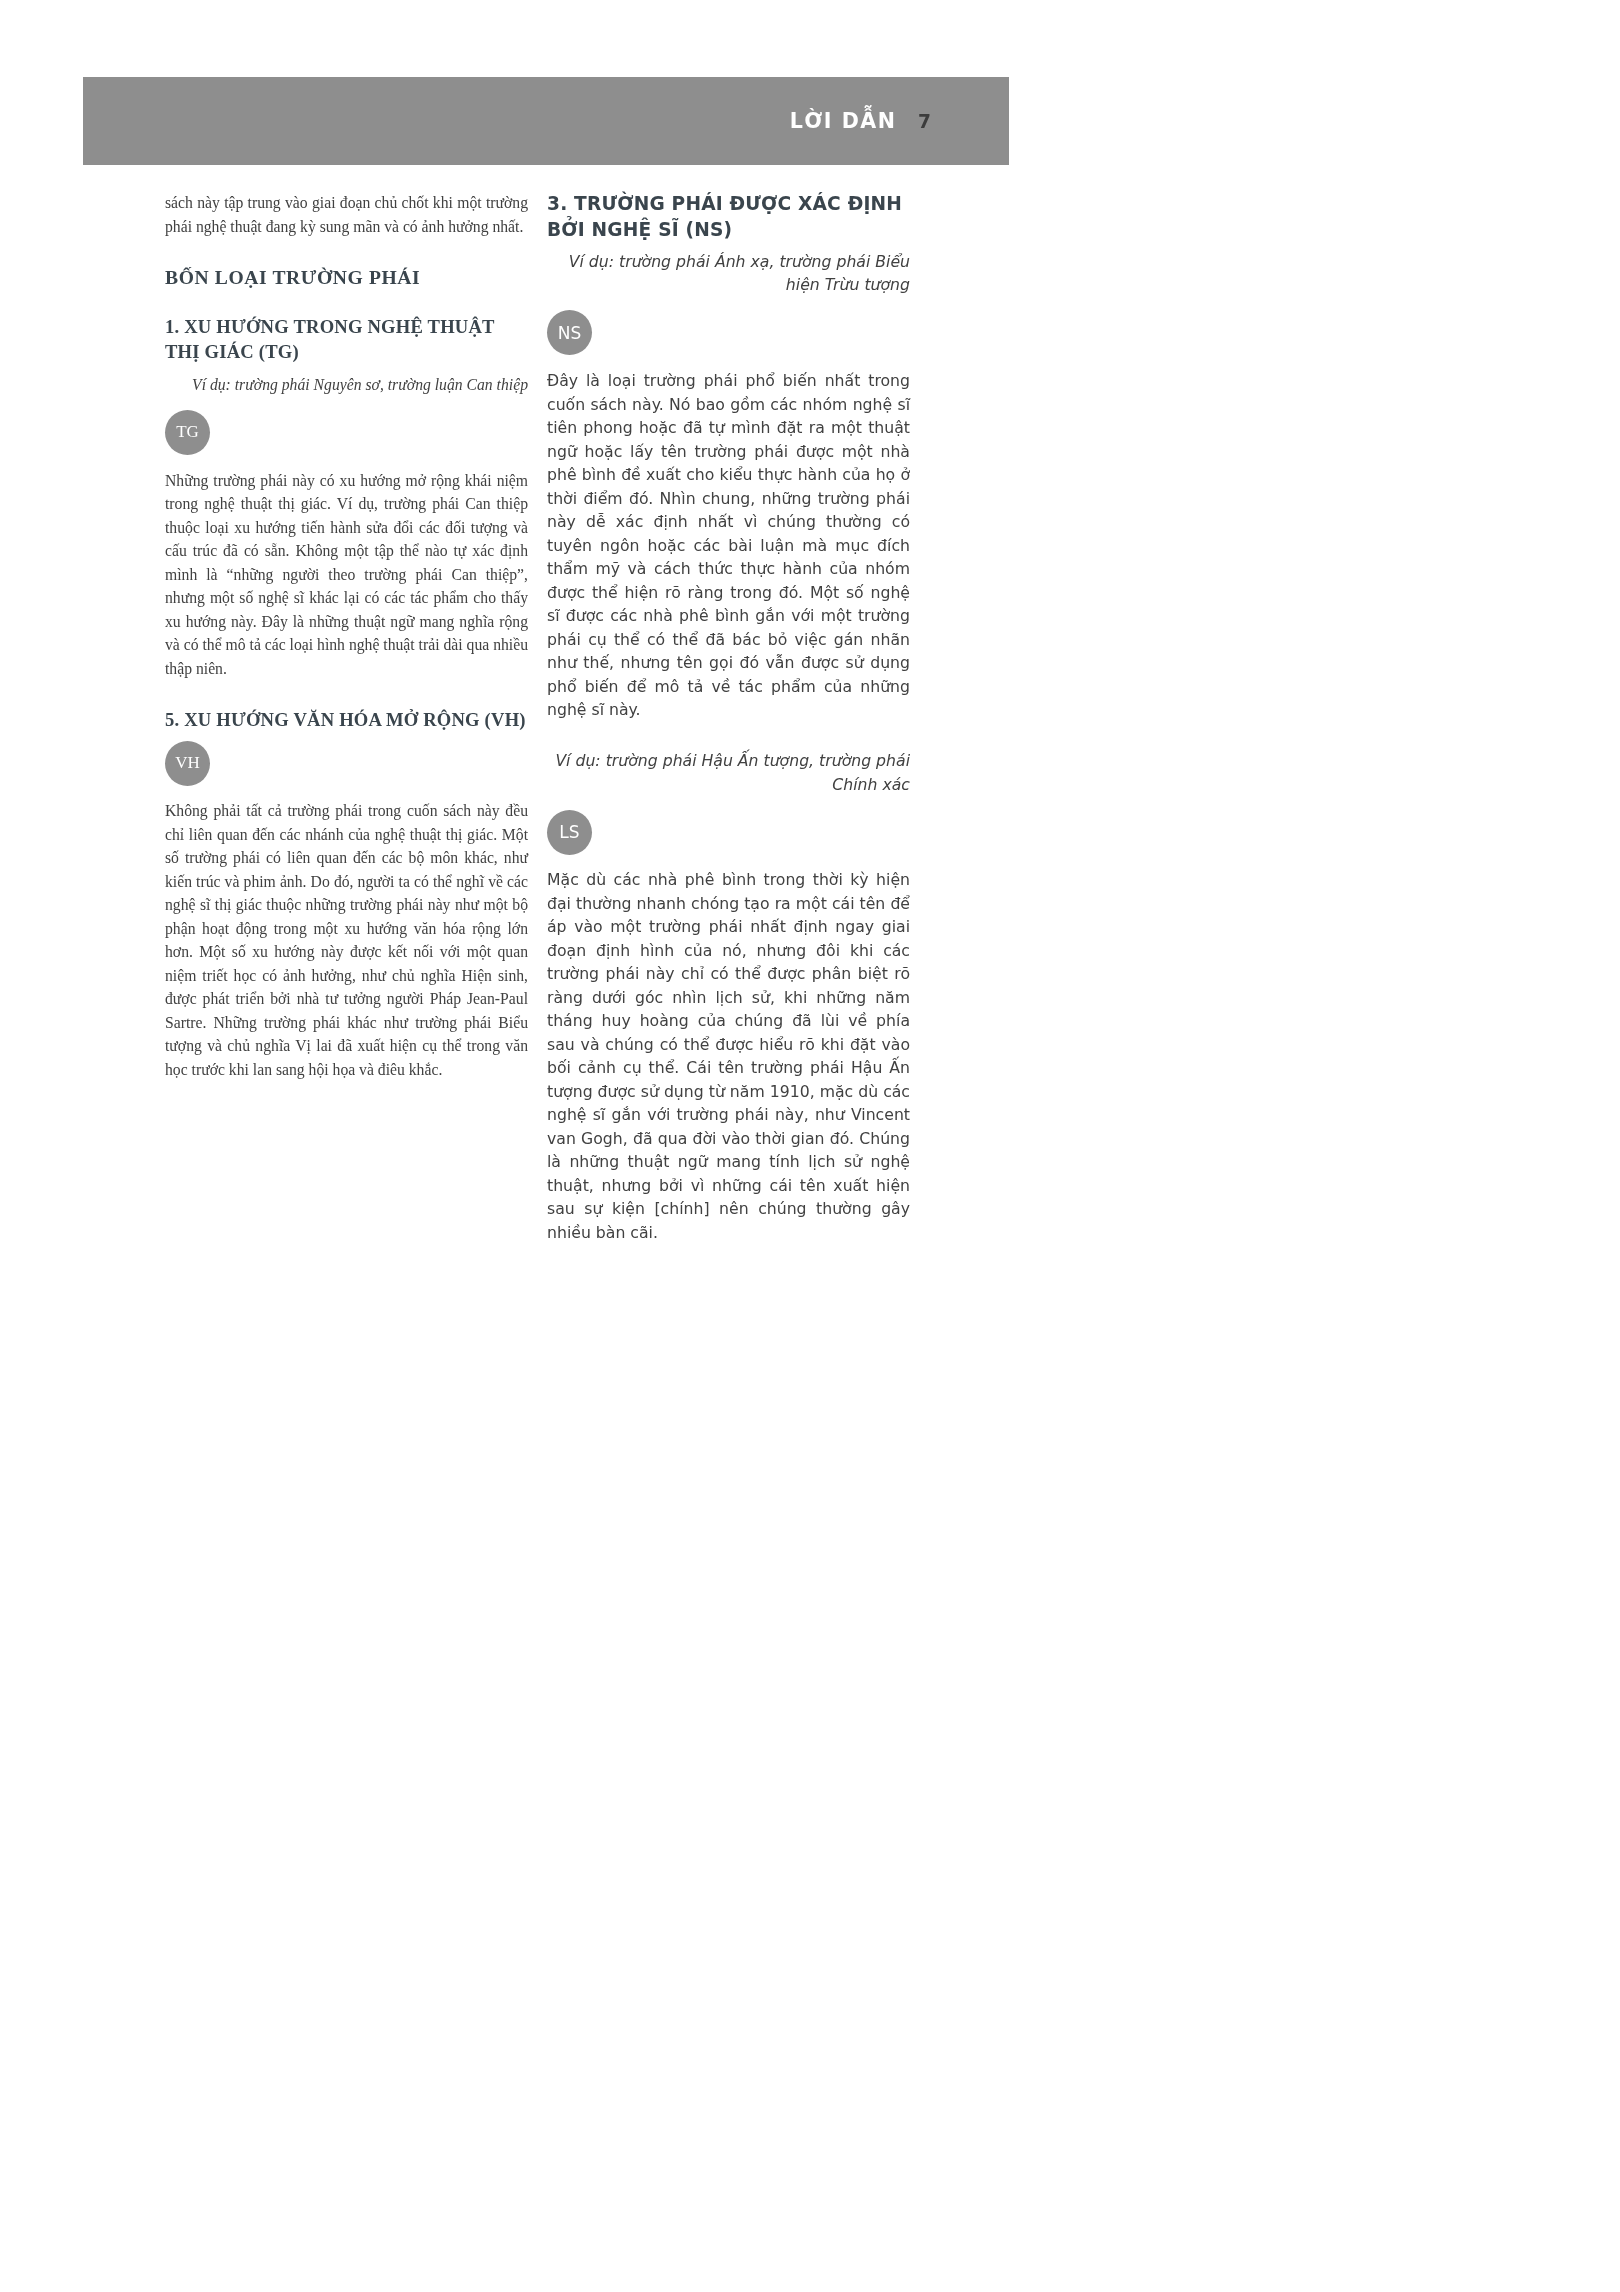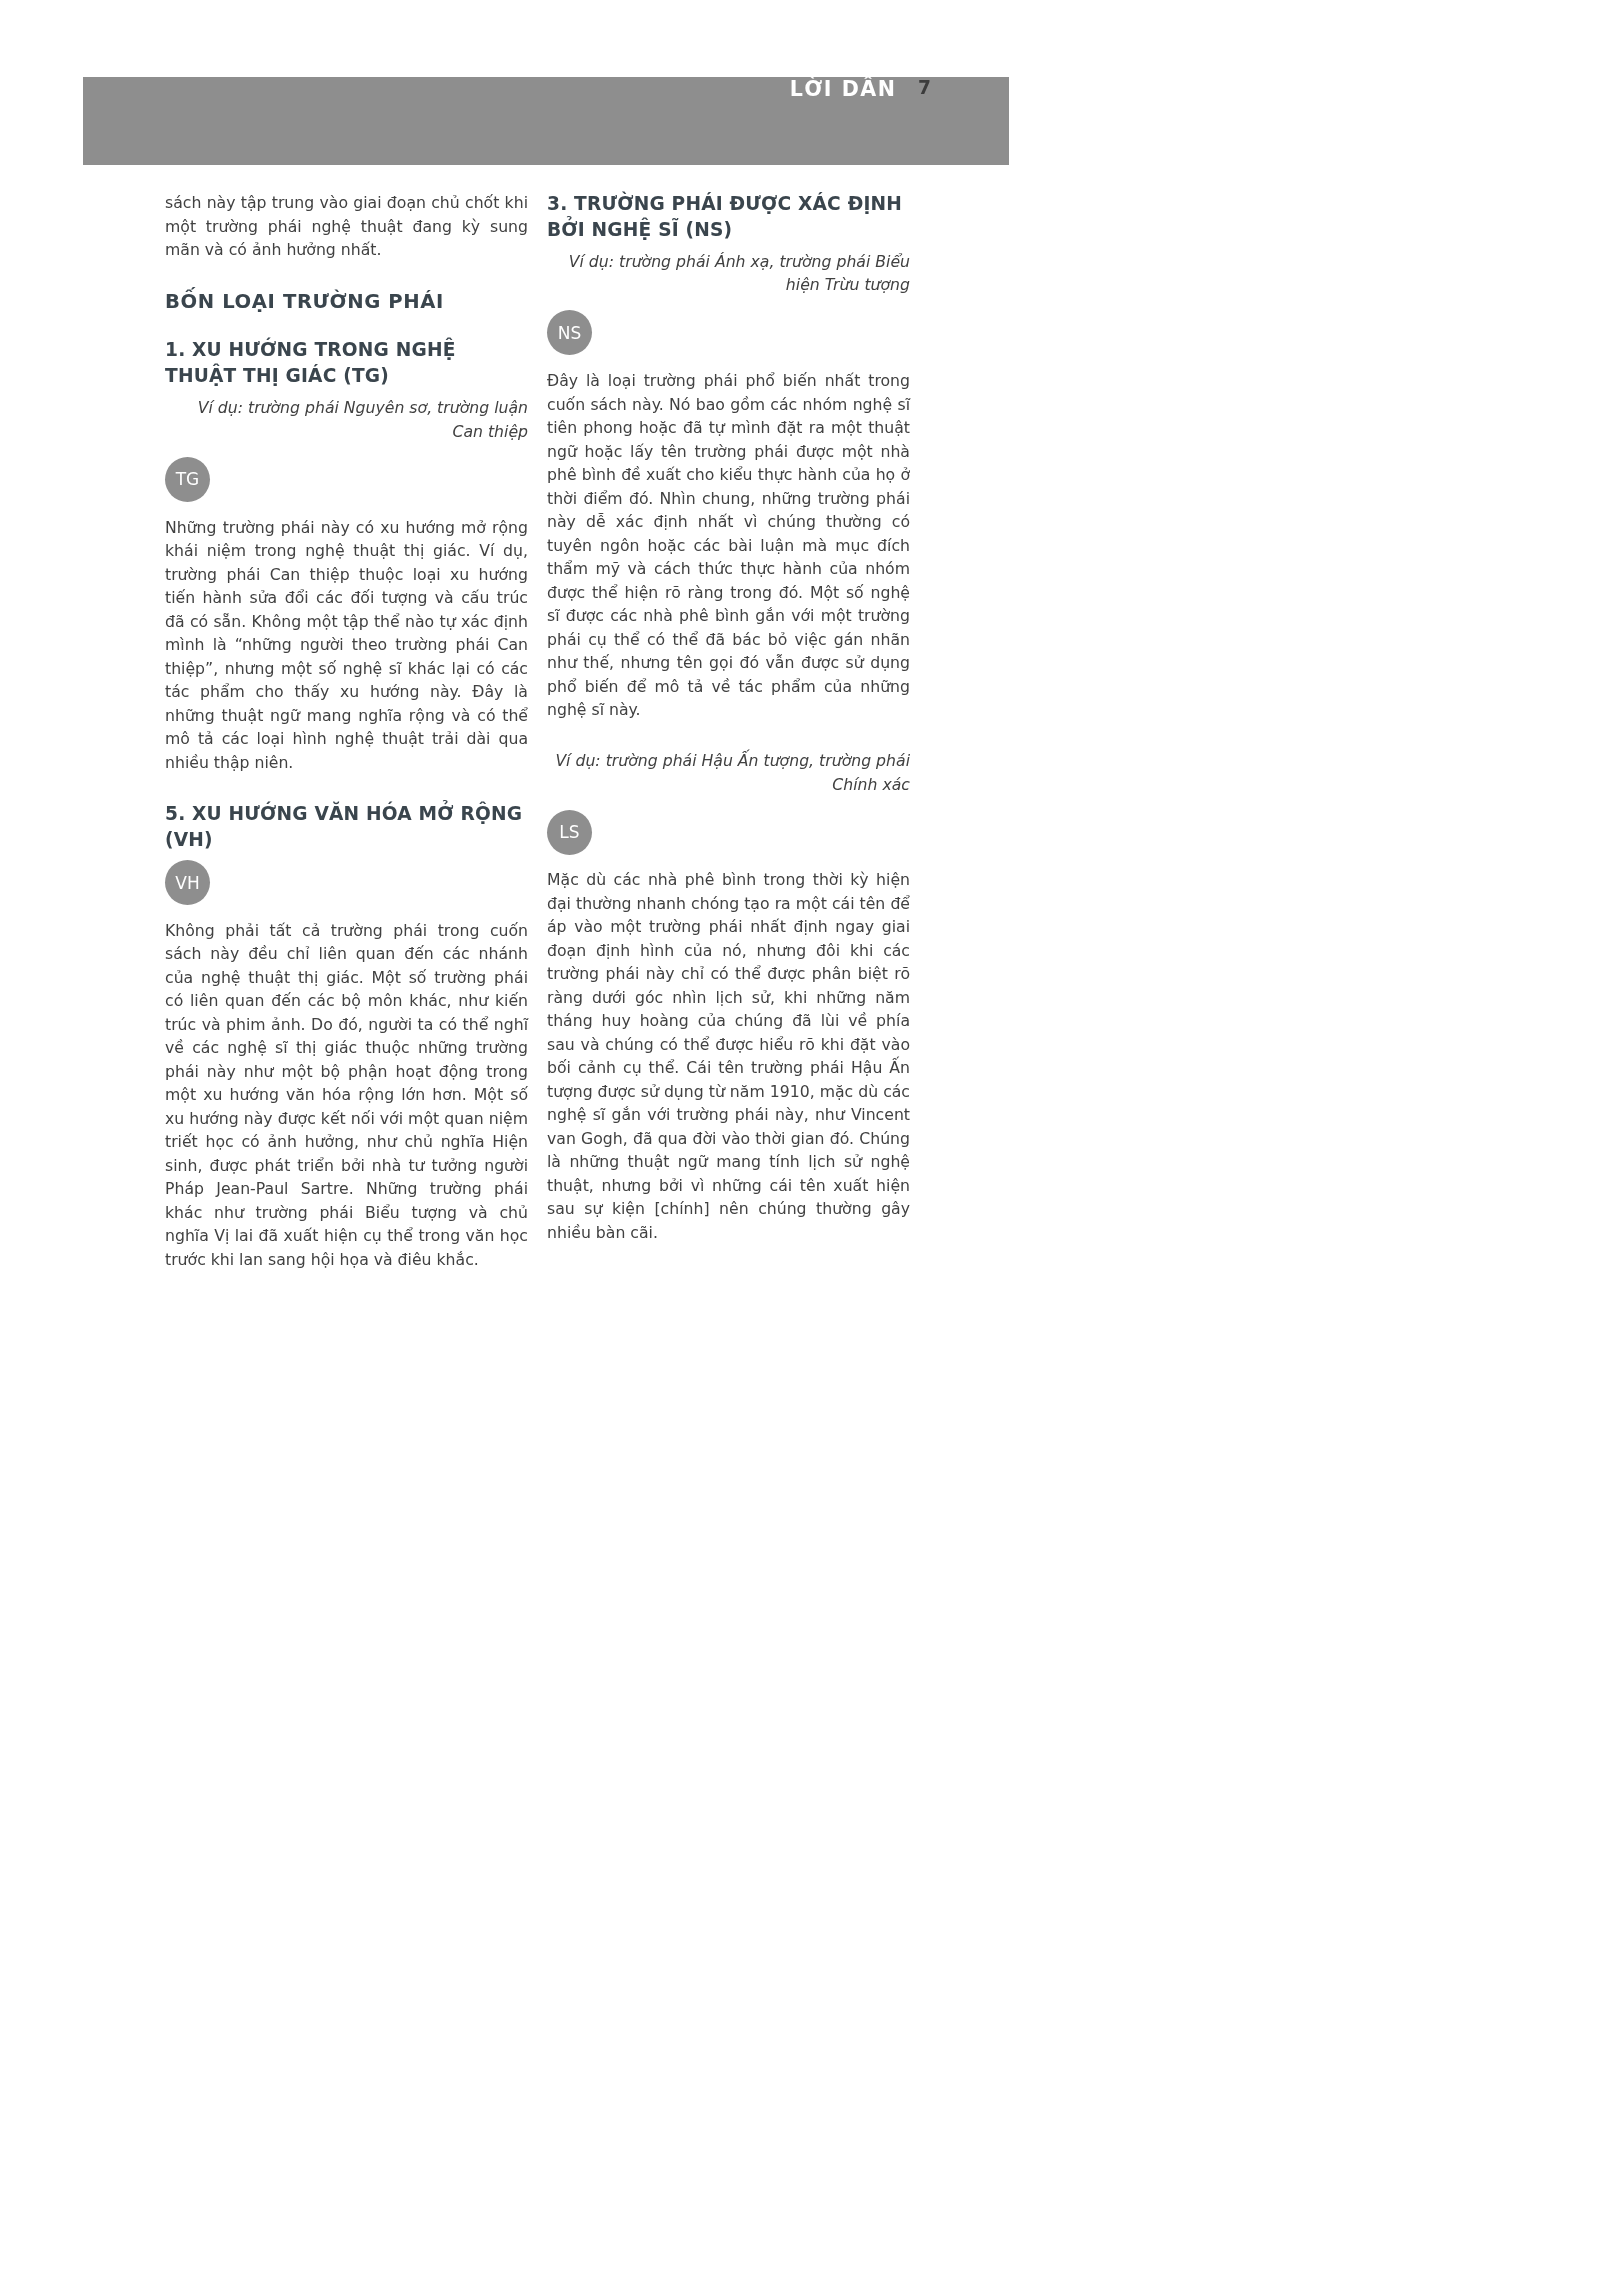--- a/index.html
+++ b/index.html
@@ -18,21 +18,21 @@
   }
 
   .header-bar {
     position: absolute;
     left: 83px;
     top: 77px;
     width: 926px;
     height: 88px;
     background: var(--header-bar, #8e8e8e);
     display: flex;
-    align-items: flex-start;
+    align-items: center;
     justify-content: flex-end;
     padding-right: 78px;
     gap: 21.6px;
   }
 
   .header-title {
     color: #ffffff;
     font-weight: bold;
     font-size: 20.6px;
     letter-spacing: 1.5px;
@@ -44,21 +44,21 @@
     font-size: 18.6px;
   }
 
   .col {
     position: absolute;
     top: 191px;
     width: 363px;
     text-align: justify;
   }
 
-  .col-left  { left: 165px; }
+  .col-left  { left: 165px; font-family: Liberation Serif, serif; }
   .col-right { left: 547px; }
 
   .body-text {
     font-size: 15.7px;
     line-height: 23.5px;
     color: var(--body-text, #414141);
   }
 
   .intro { margin-bottom: 27.4px; }
 

